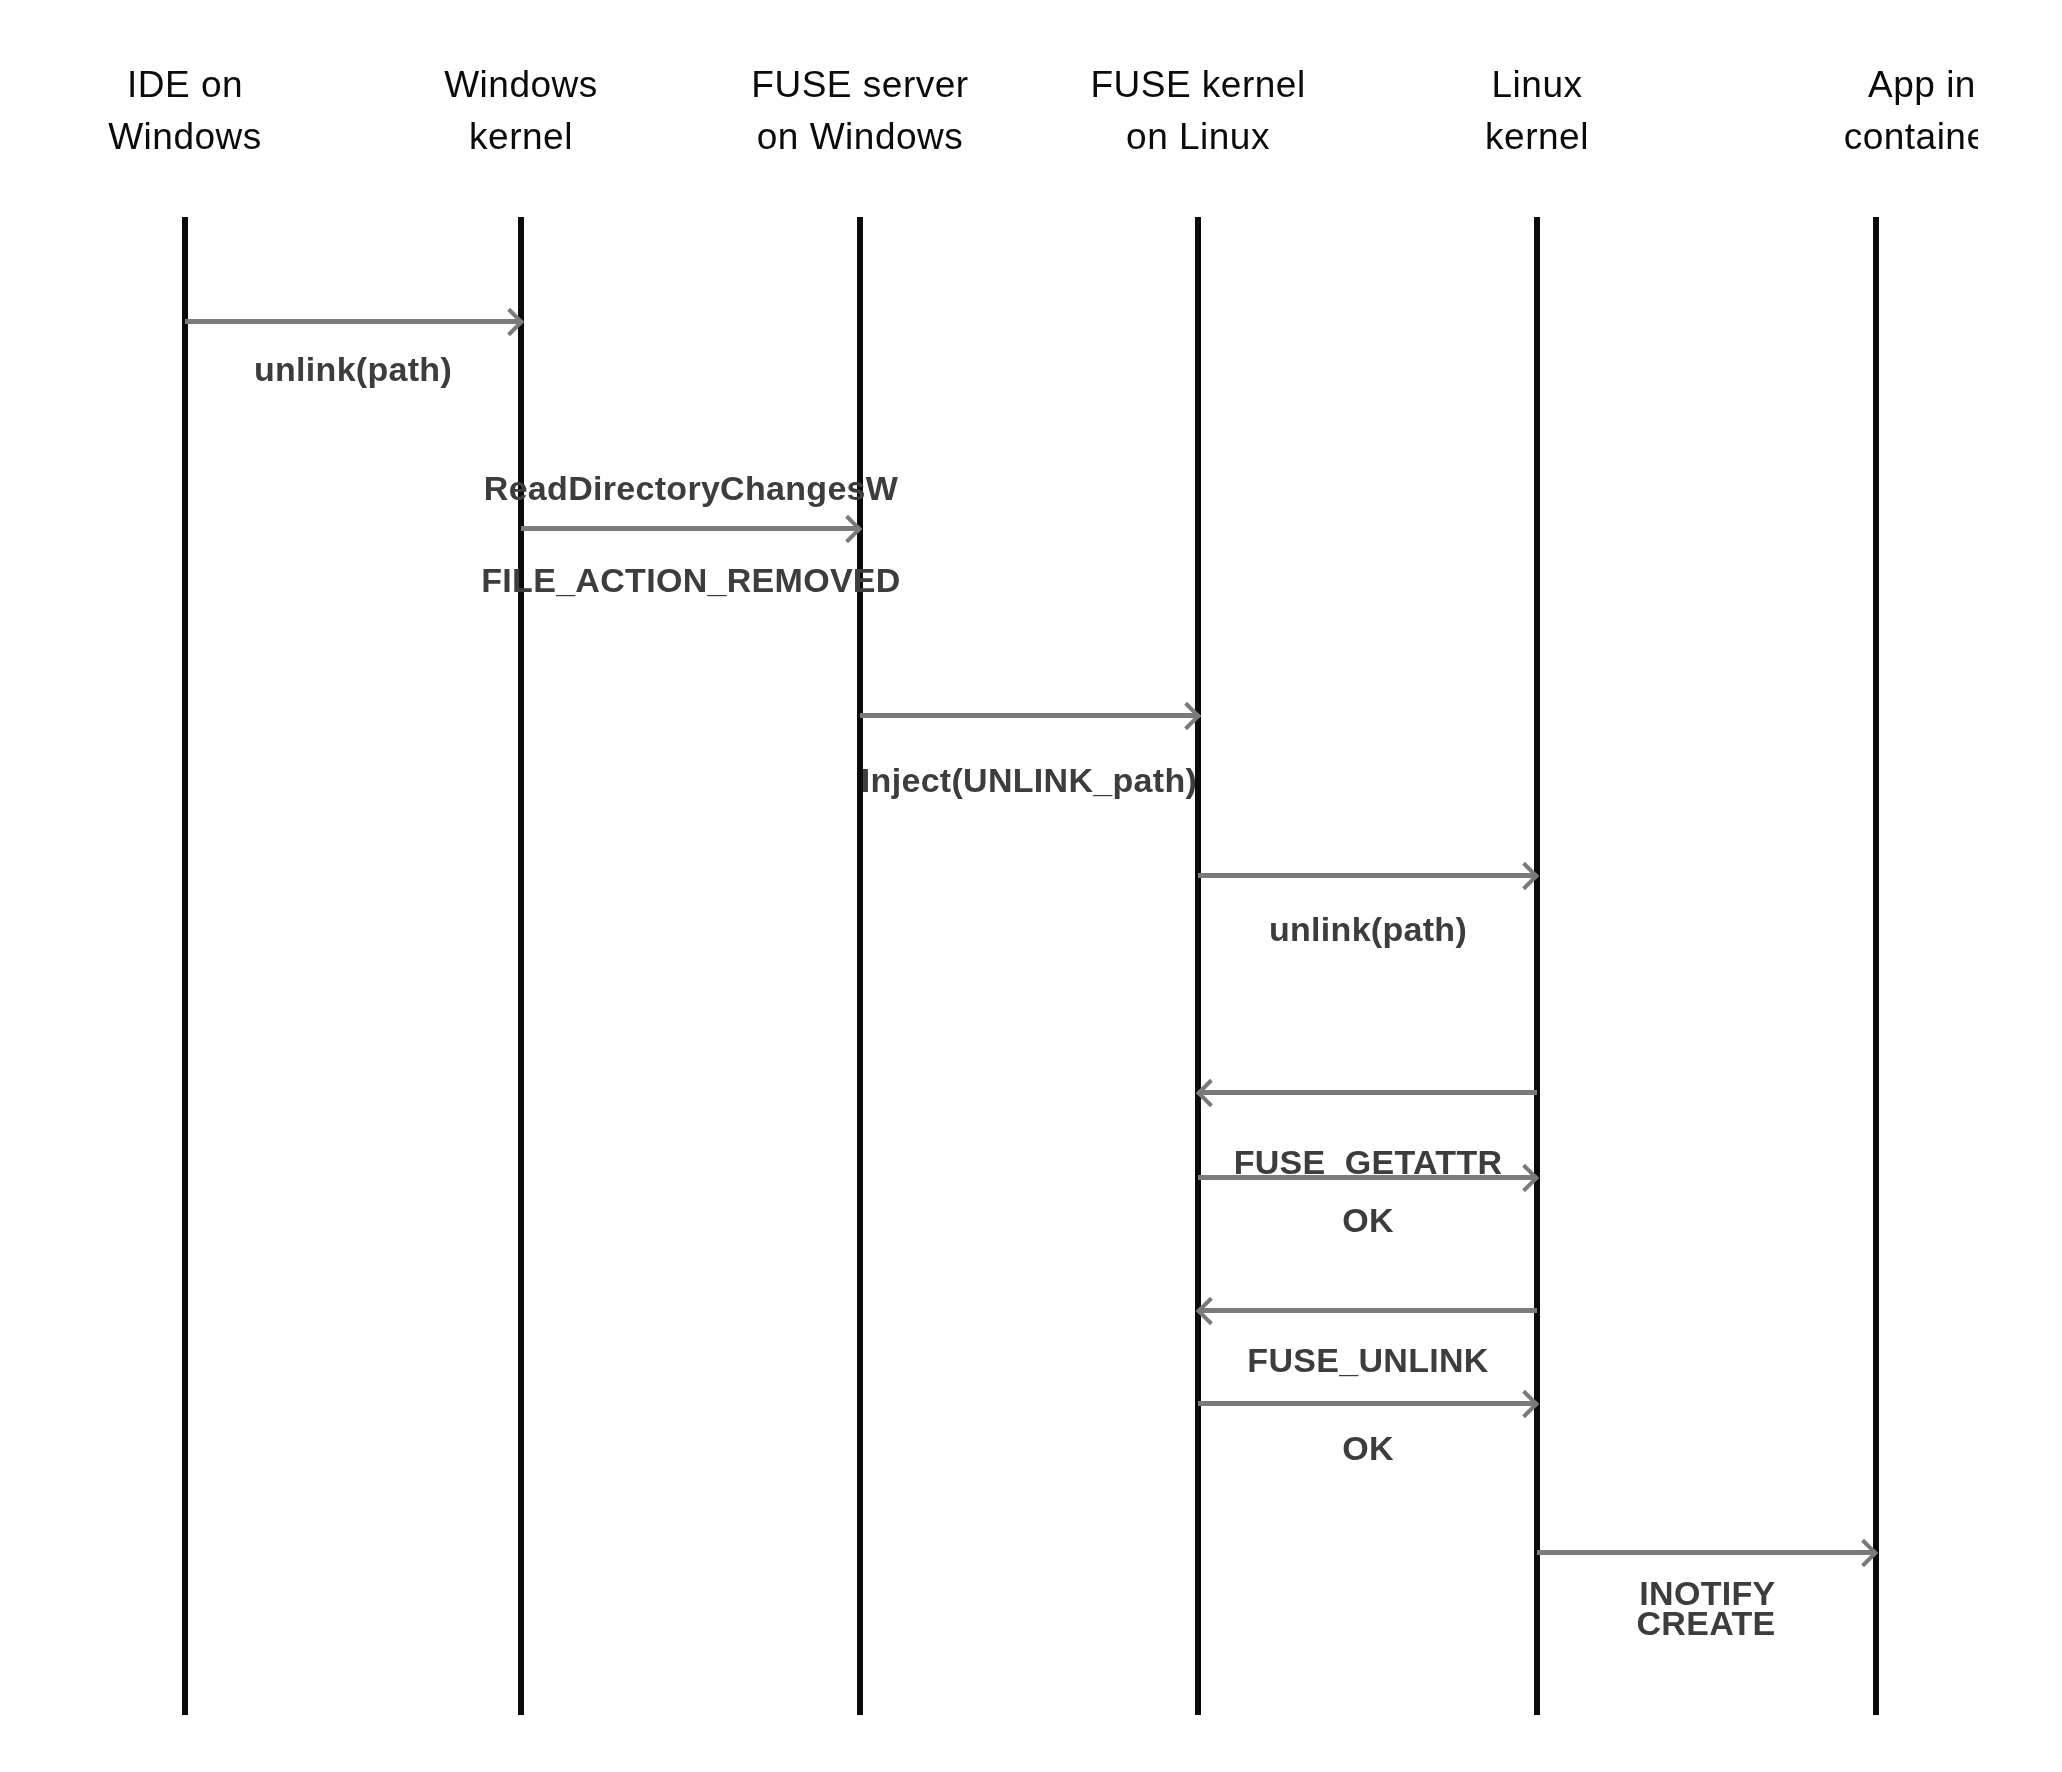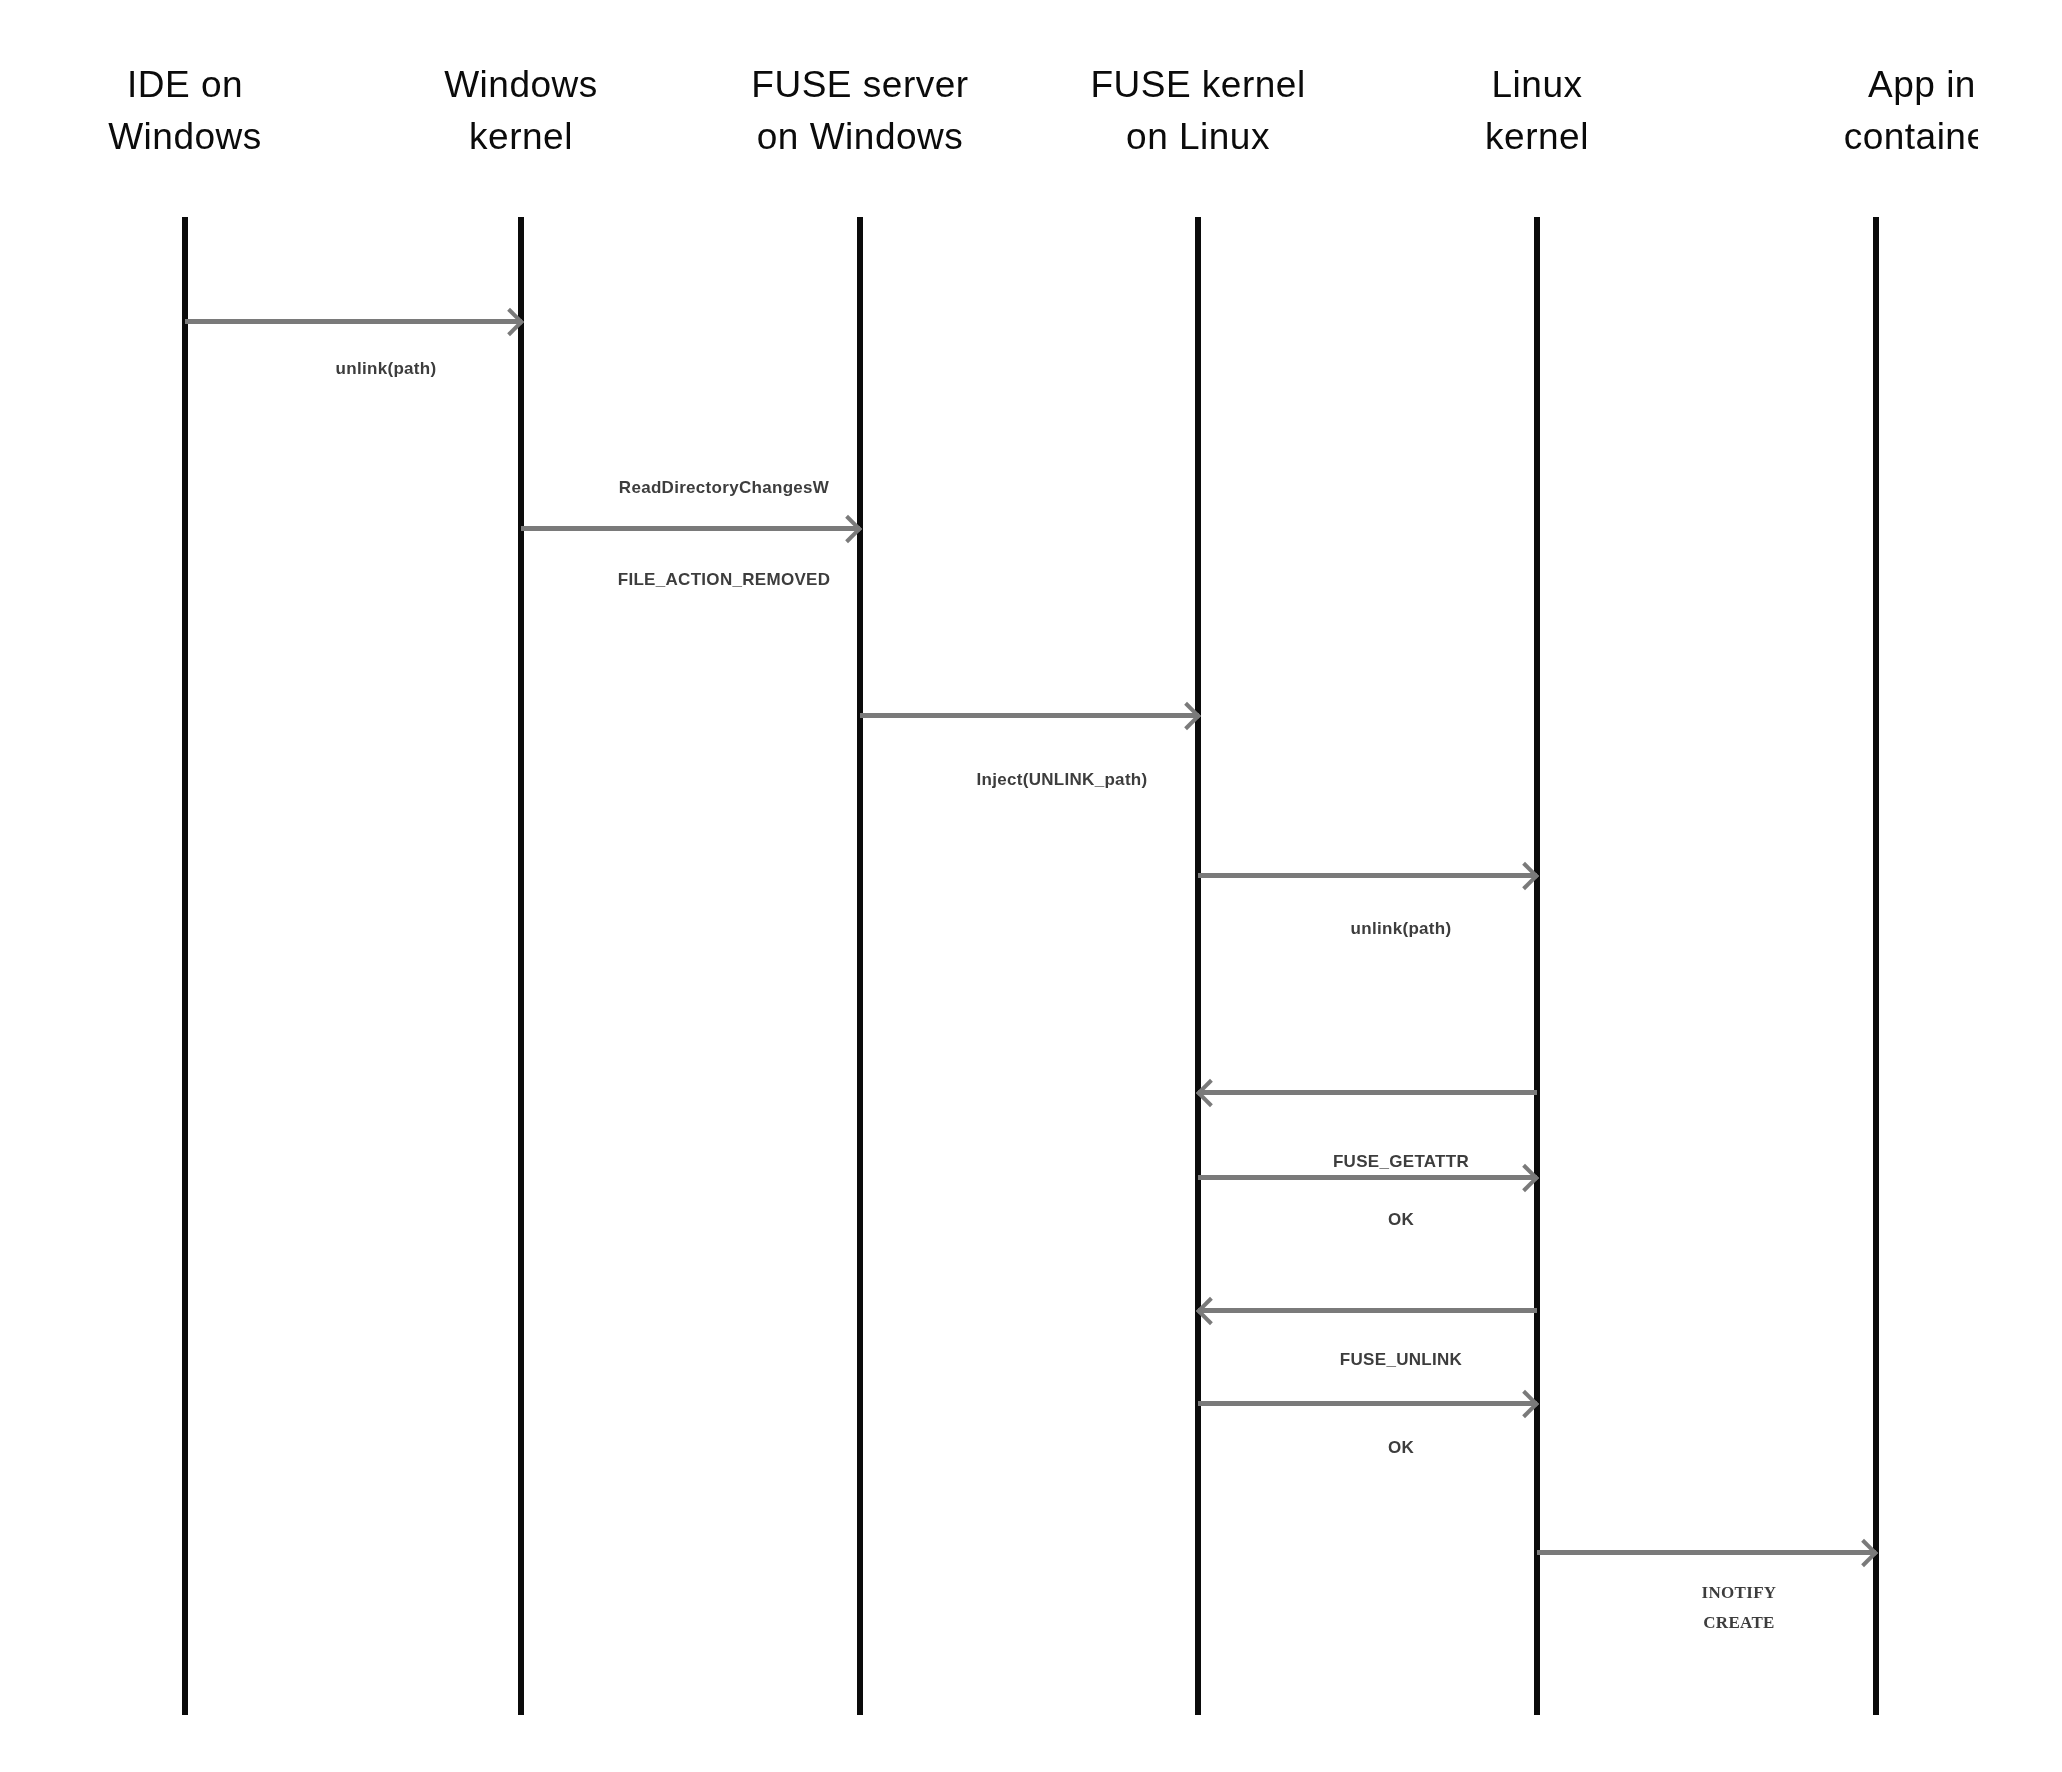--- a/index.html
+++ b/index.html
@@ -43,28 +43,27 @@
     top: -7.6px;
     border-top: 4.8px solid var(--arrow, #7a7a7a);
     border-right: 4.8px solid var(--arrow, #7a7a7a);
     background: transparent;
   }
   .arrow.right .chevron { right: 1.9px; transform: rotate(45deg); }
   .arrow.left  .chevron { left: 1.9px;  transform: rotate(-135deg); }
   .msg-label {
     position: absolute;
     transform: translate(-50%, -50%);
-    text-align: center;
+    text-align: right;
     white-space: pre-line;
-    font-size: 17px;
+    font-size: 34px;
     line-height: 30px;
     font-weight: bold;
     letter-spacing: 0.3px;
     color: var(--label, #3d3d3d);
-    margin-left: 33px;
   }
 </style>
 </head>
 <body>
 
 <div class="stage" style="--background: #ffffff; --lifeline: #0b0b0b; --arrow: #7a7a7a; --label: #3d3d3d; --header: #0b0b0b;">
     <div class="actor-label" style="left: 185px;">IDE on
 Windows</div>
     <div class="lifeline" style="left: 185px; top: 217px; height: 1498px;"></div>
     <div class="actor-label" style="left: 521px;">Windows
@@ -111,16 +110,16 @@
       <span class="chevron"></span>
     </div>
     <div class="msg-label" style="left: 1368px; top: 1360px;">FUSE_UNLINK</div>
     <div class="arrow right" style="left: 1198px; top: 1403px; width: 339px;">
       <span class="chevron"></span>
     </div>
     <div class="msg-label" style="left: 1368px; top: 1448px;">OK</div>
     <div class="arrow right" style="left: 1537px; top: 1552px; width: 339px;">
       <span class="chevron"></span>
     </div>
-    <div class="msg-label" style="left: 1706px; top: 1608px; font-family: Liberation Serif, serif;">INOTIFY
+    <div class="msg-label" style="left: 1706px; top: 1608px;">INOTIFY
 CREATE</div>
   </div>
 
 
 </body></html>

